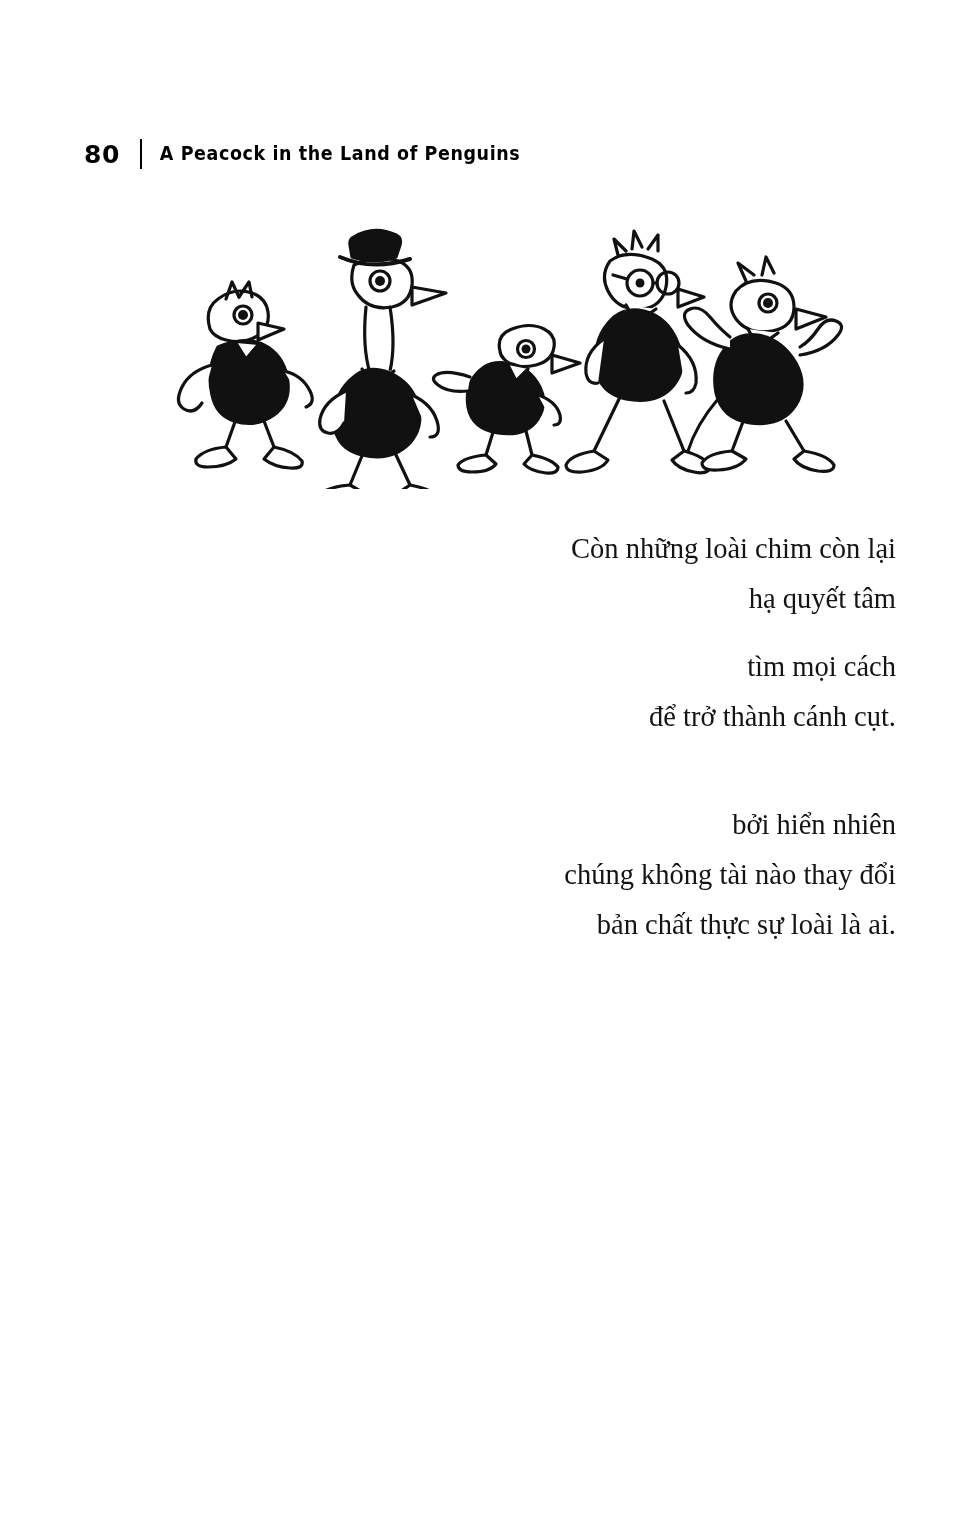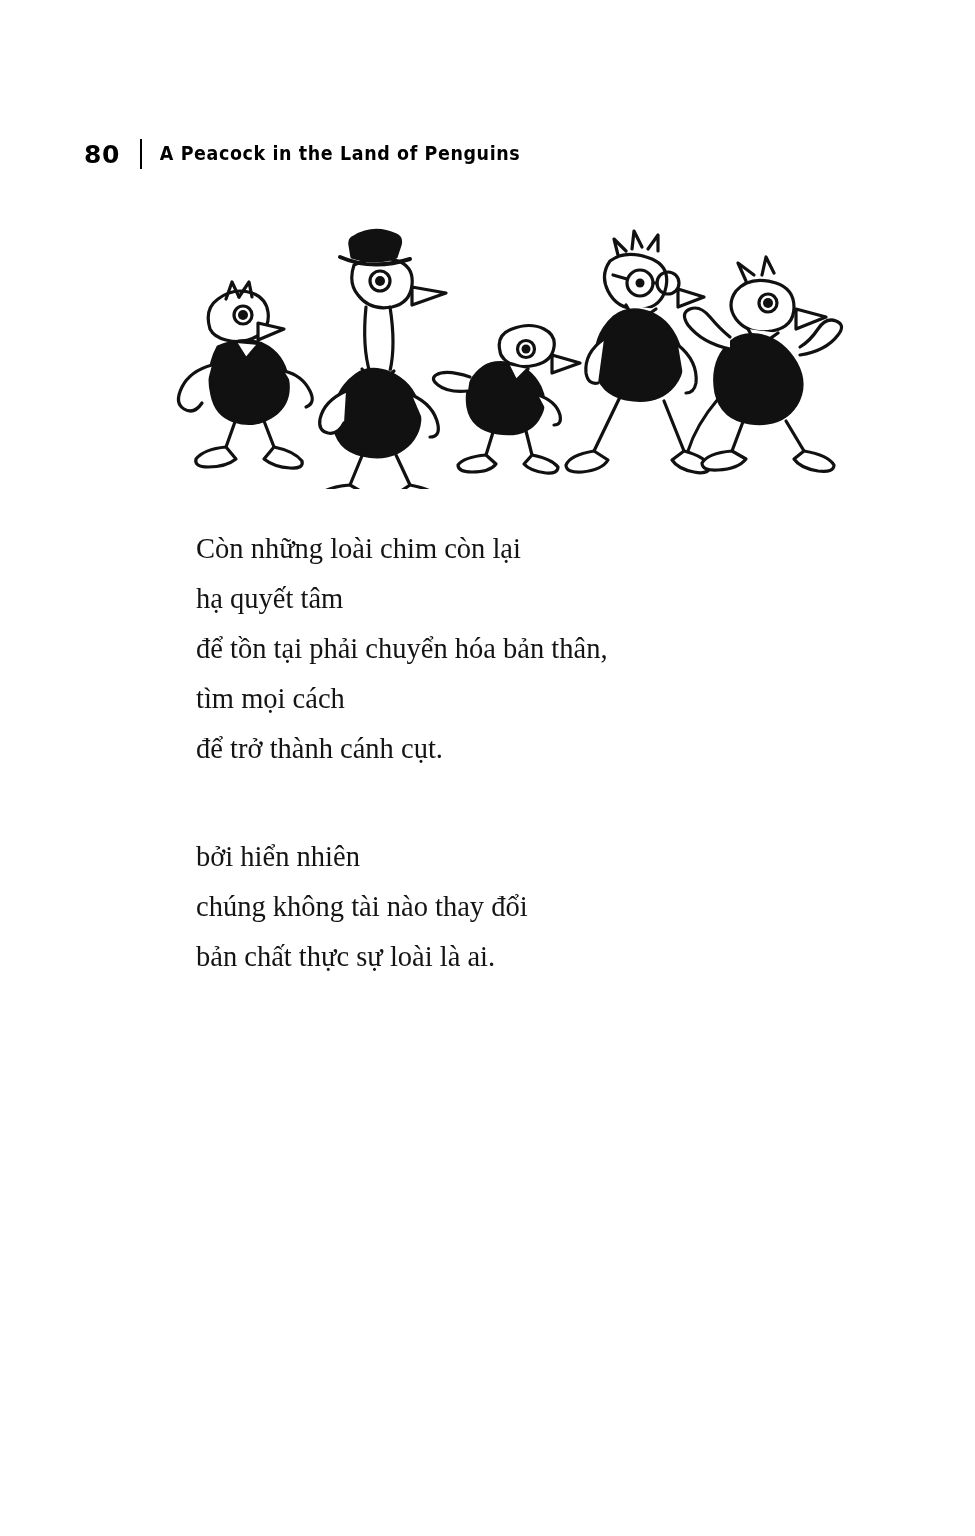--- a/index.html
+++ b/index.html
@@ -67,20 +67,21 @@
 
   
   .poem {
     position: absolute;
     left: 196px;
     top: 505px;
     width: 700px;
   }
   .stanza {
     margin: 0 0 40px 0;
+    text-align: right;
   }
   .stanza:last-child {
     margin-bottom: 0;
   }
   .line {
     font-family: "Liberation Serif", serif;
     font-size: 28.5px;
     line-height: 50px;
     color: #141414;
     white-space: pre;
@@ -225,21 +226,21 @@
         <path d="M578 200 q-22 26 -30 52" stroke-width="3"></path>
       </g>
     </svg>
   </div>
 
   <div class="poem">
 
     <p class="stanza">
       <span class="line">Còn những loài chim còn lại</span><br>
       <span class="line">hạ quyết tâm</span><br>
-      <span class="line">để tồn tại phải chuyển hóa bản thân,</span><br>
+      <br>
       <span class="line">tìm mọi cách</span><br>
       <span class="line">để trở thành cánh cụt.</span>
     </p>
 
 
 
     <p class="stanza">
       <br>
       <span class="line">bởi hiển nhiên</span><br>
       <span class="line">chúng không tài nào thay đổi</span><br>

